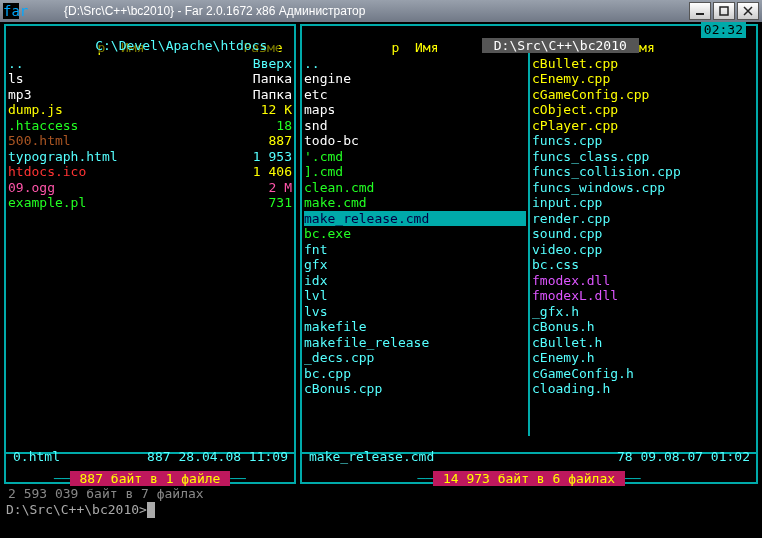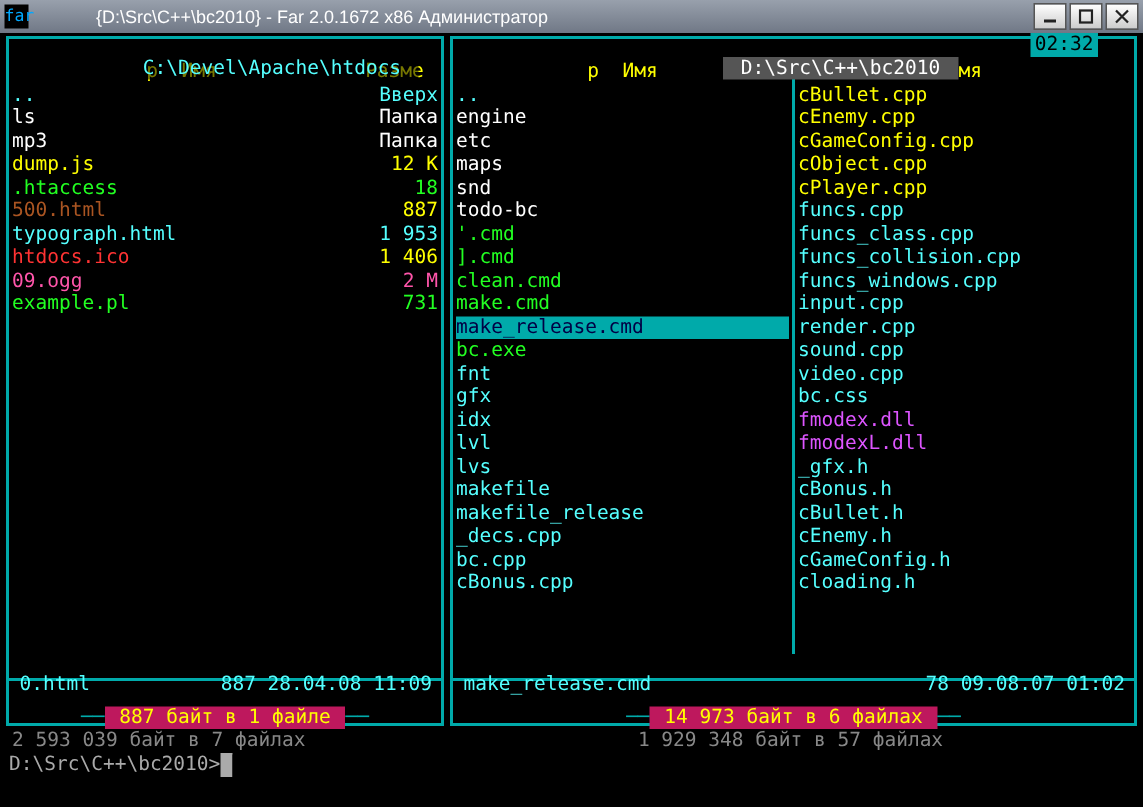--- a/index.html
+++ b/index.html
@@ -18,21 +18,21 @@
     align-items: center;
     padding: 0 3px;
     color: #fff;
     font-family: sans-serif;
     font-size: 12px;
   }
   .titlebar .app-icon {
     width: 16px; height: 16px;
     background: #000; color: #00a8ff;
     font-family: "Lucida Console", monospace;
-    font-size: 11px; line-height: 16px;
+    font-size: 14px; line-height: 16px;
     text-align: center;
     margin-right: 4px;
   }
   .titlebar .title { flex: 1; white-space: nowrap; margin-left: 41px; }
   .winbtn {
     width: 22px; height: 18px;
     border: 1px solid #555;
     background: linear-gradient(to bottom, #fff, #ccc);
     color: #222;
     font-family: sans-serif;
@@ -89,21 +89,21 @@
     text-align: center;
     white-space: pre;
     z-index: 2;
   }
   .path-line span { padding: 0 4px; }
   .path-inactive { background: #0008; color: #5ff; margin-top: 28px; }
   .path-active { background: #555; color: #fff; }
 
   .clock {
     position: absolute;
-    right: 28px; top: 0;
+    right: 14px; top: 0;
     background: #0aa;
     color: #000;
     padding: 0 3px;
     z-index: 3;
   }
 
   .colset {
     position: absolute;
     inset: 18px 6px 50px 6px;
     display: flex;
@@ -176,20 +176,21 @@
     align-items:center;
   }
   .cmdline .fill { flex:1; height:15px; background:#000; color:#000; }
   .reverse{ background:#aaa; color:#000; display:inline-block; width:8px; }
 
   .btm-summary {
     height: 16px;
     display: flex;
     color: #888;
     padding: 0 6px;
+    flex-direction: column;
   }
   .btm-summary .lseg { flex: 0 0 292px; }
   .btm-summary .rseg { flex: 1; text-align: center; }
 </style>
 </head>
 <body>
 
 <div class="titlebar">
   <span class="app-icon">far</span>
   <span class="title">{D:\Src\C++\bc2010} - Far 2.0.1672 x86 Администратор</span>

